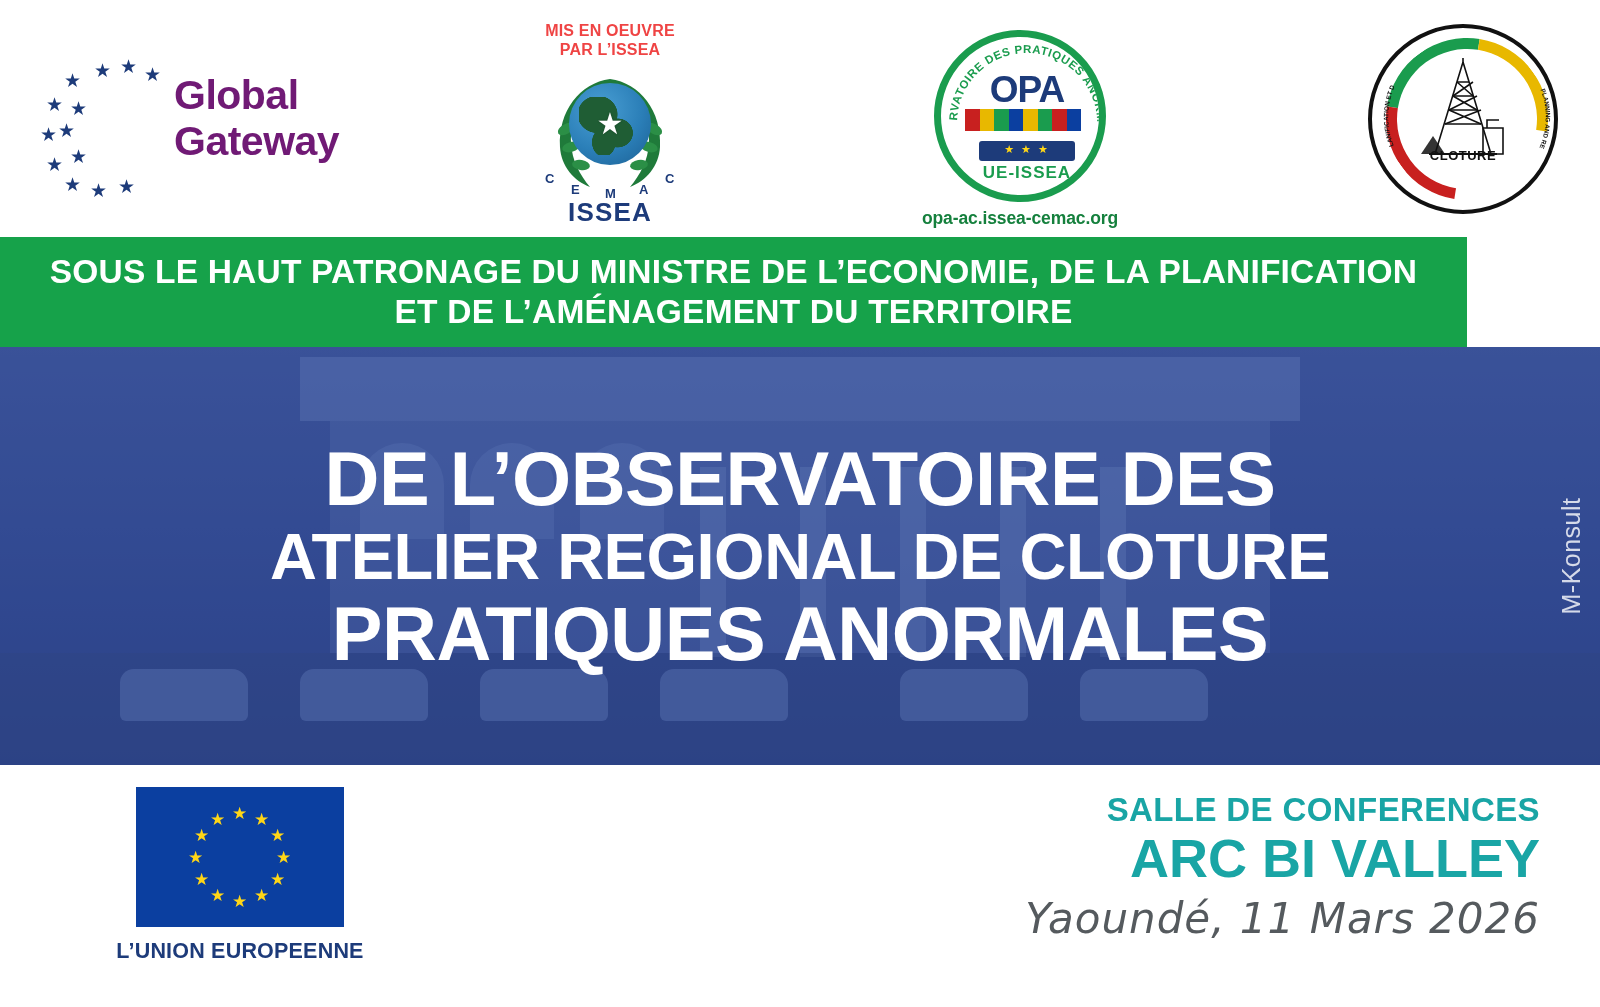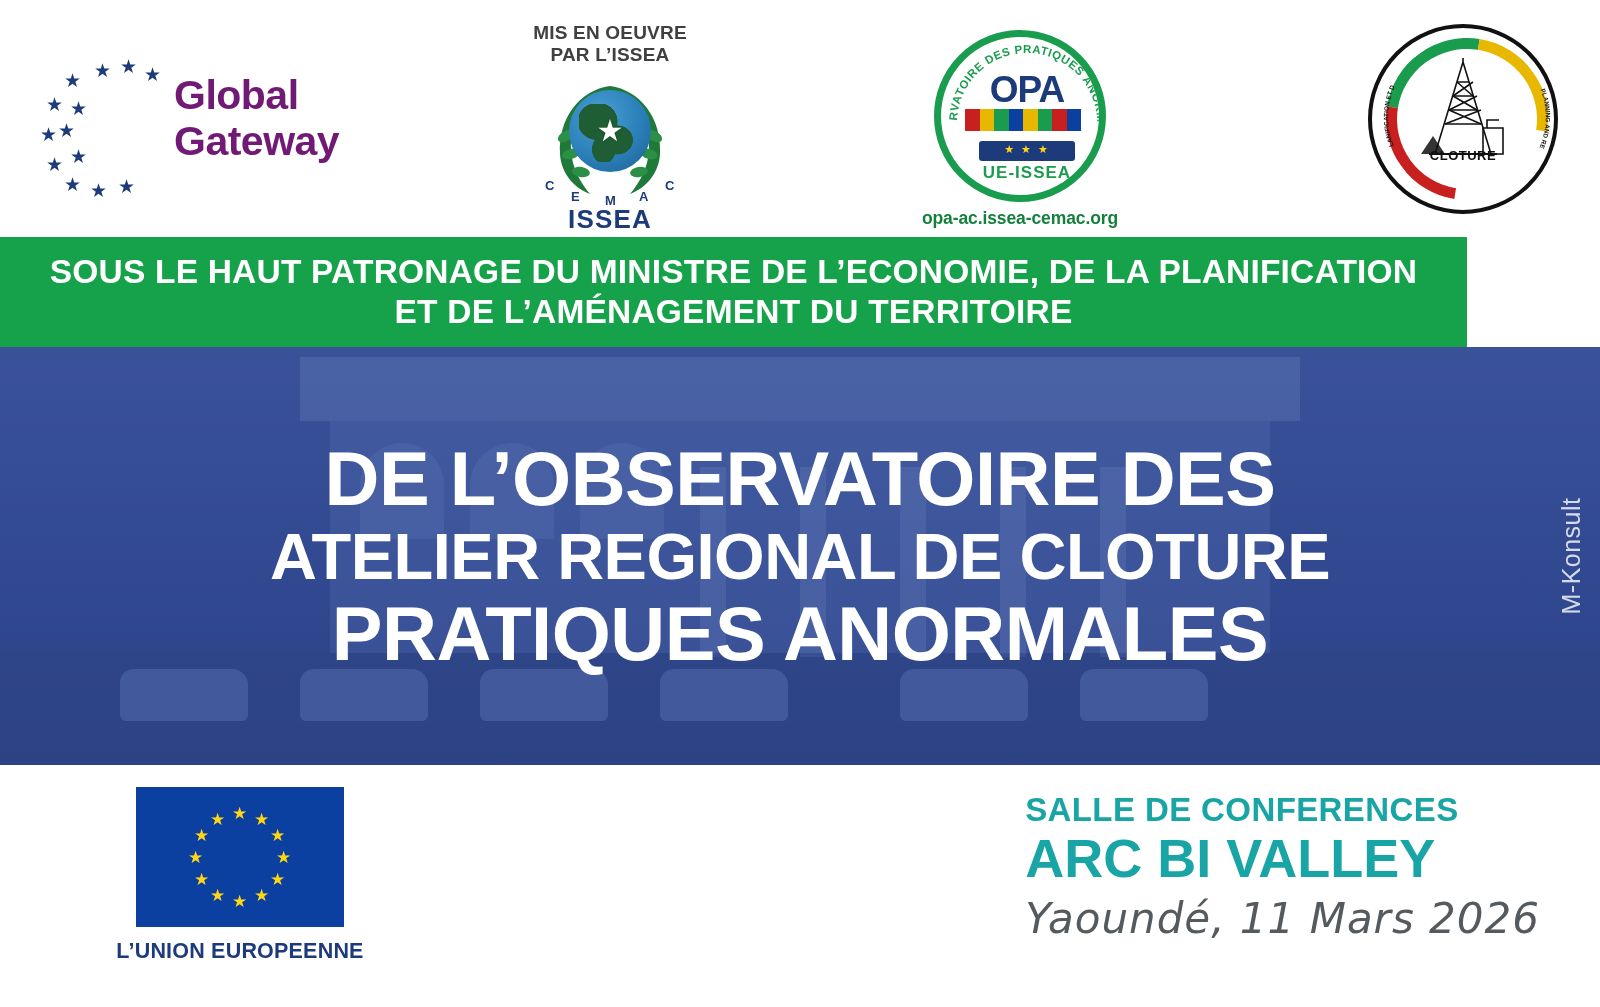--- a/index.html
+++ b/index.html
@@ -50,23 +50,23 @@
   }
 
   
   .issea-block {
     position: absolute;
     left: 510px; top: 22px;
     width: 200px;
     text-align: center;
   }
   .issea-head {
-    color: #404040;
-    font-weight: bold;
-    font-size: 19px;
+    color: #ef4444;
+    font-weight: bold;
+    font-size: 16px;
     line-height: 1.16;
     letter-spacing: 0.2px;
   }
   .cemac-emblem {
     position: relative;
     width: 150px; height: 138px;
     margin: 6px auto 0;
   }
   .cemac-wreath {
     position: absolute; left: 50%; top: 6px;
@@ -381,21 +381,21 @@
     margin-top: 12px;
     color: #1d3b7a;
     font-weight: bold;
     font-size: 21.5px;
     line-height: 1.2;
     letter-spacing: 0.2px;
   }
   .venue {
     position: absolute;
     right: 60px; top: 28px;
-    text-align: left;
+    text-align: right;
     margin-left: 24px;
   }
   .venue .v1 {
     color: #19a5a5;
     font-weight: bold;
     font-size: 33px;
     letter-spacing: 0.4px;
     line-height: 1.05;
   }
   .venue .v2 {

